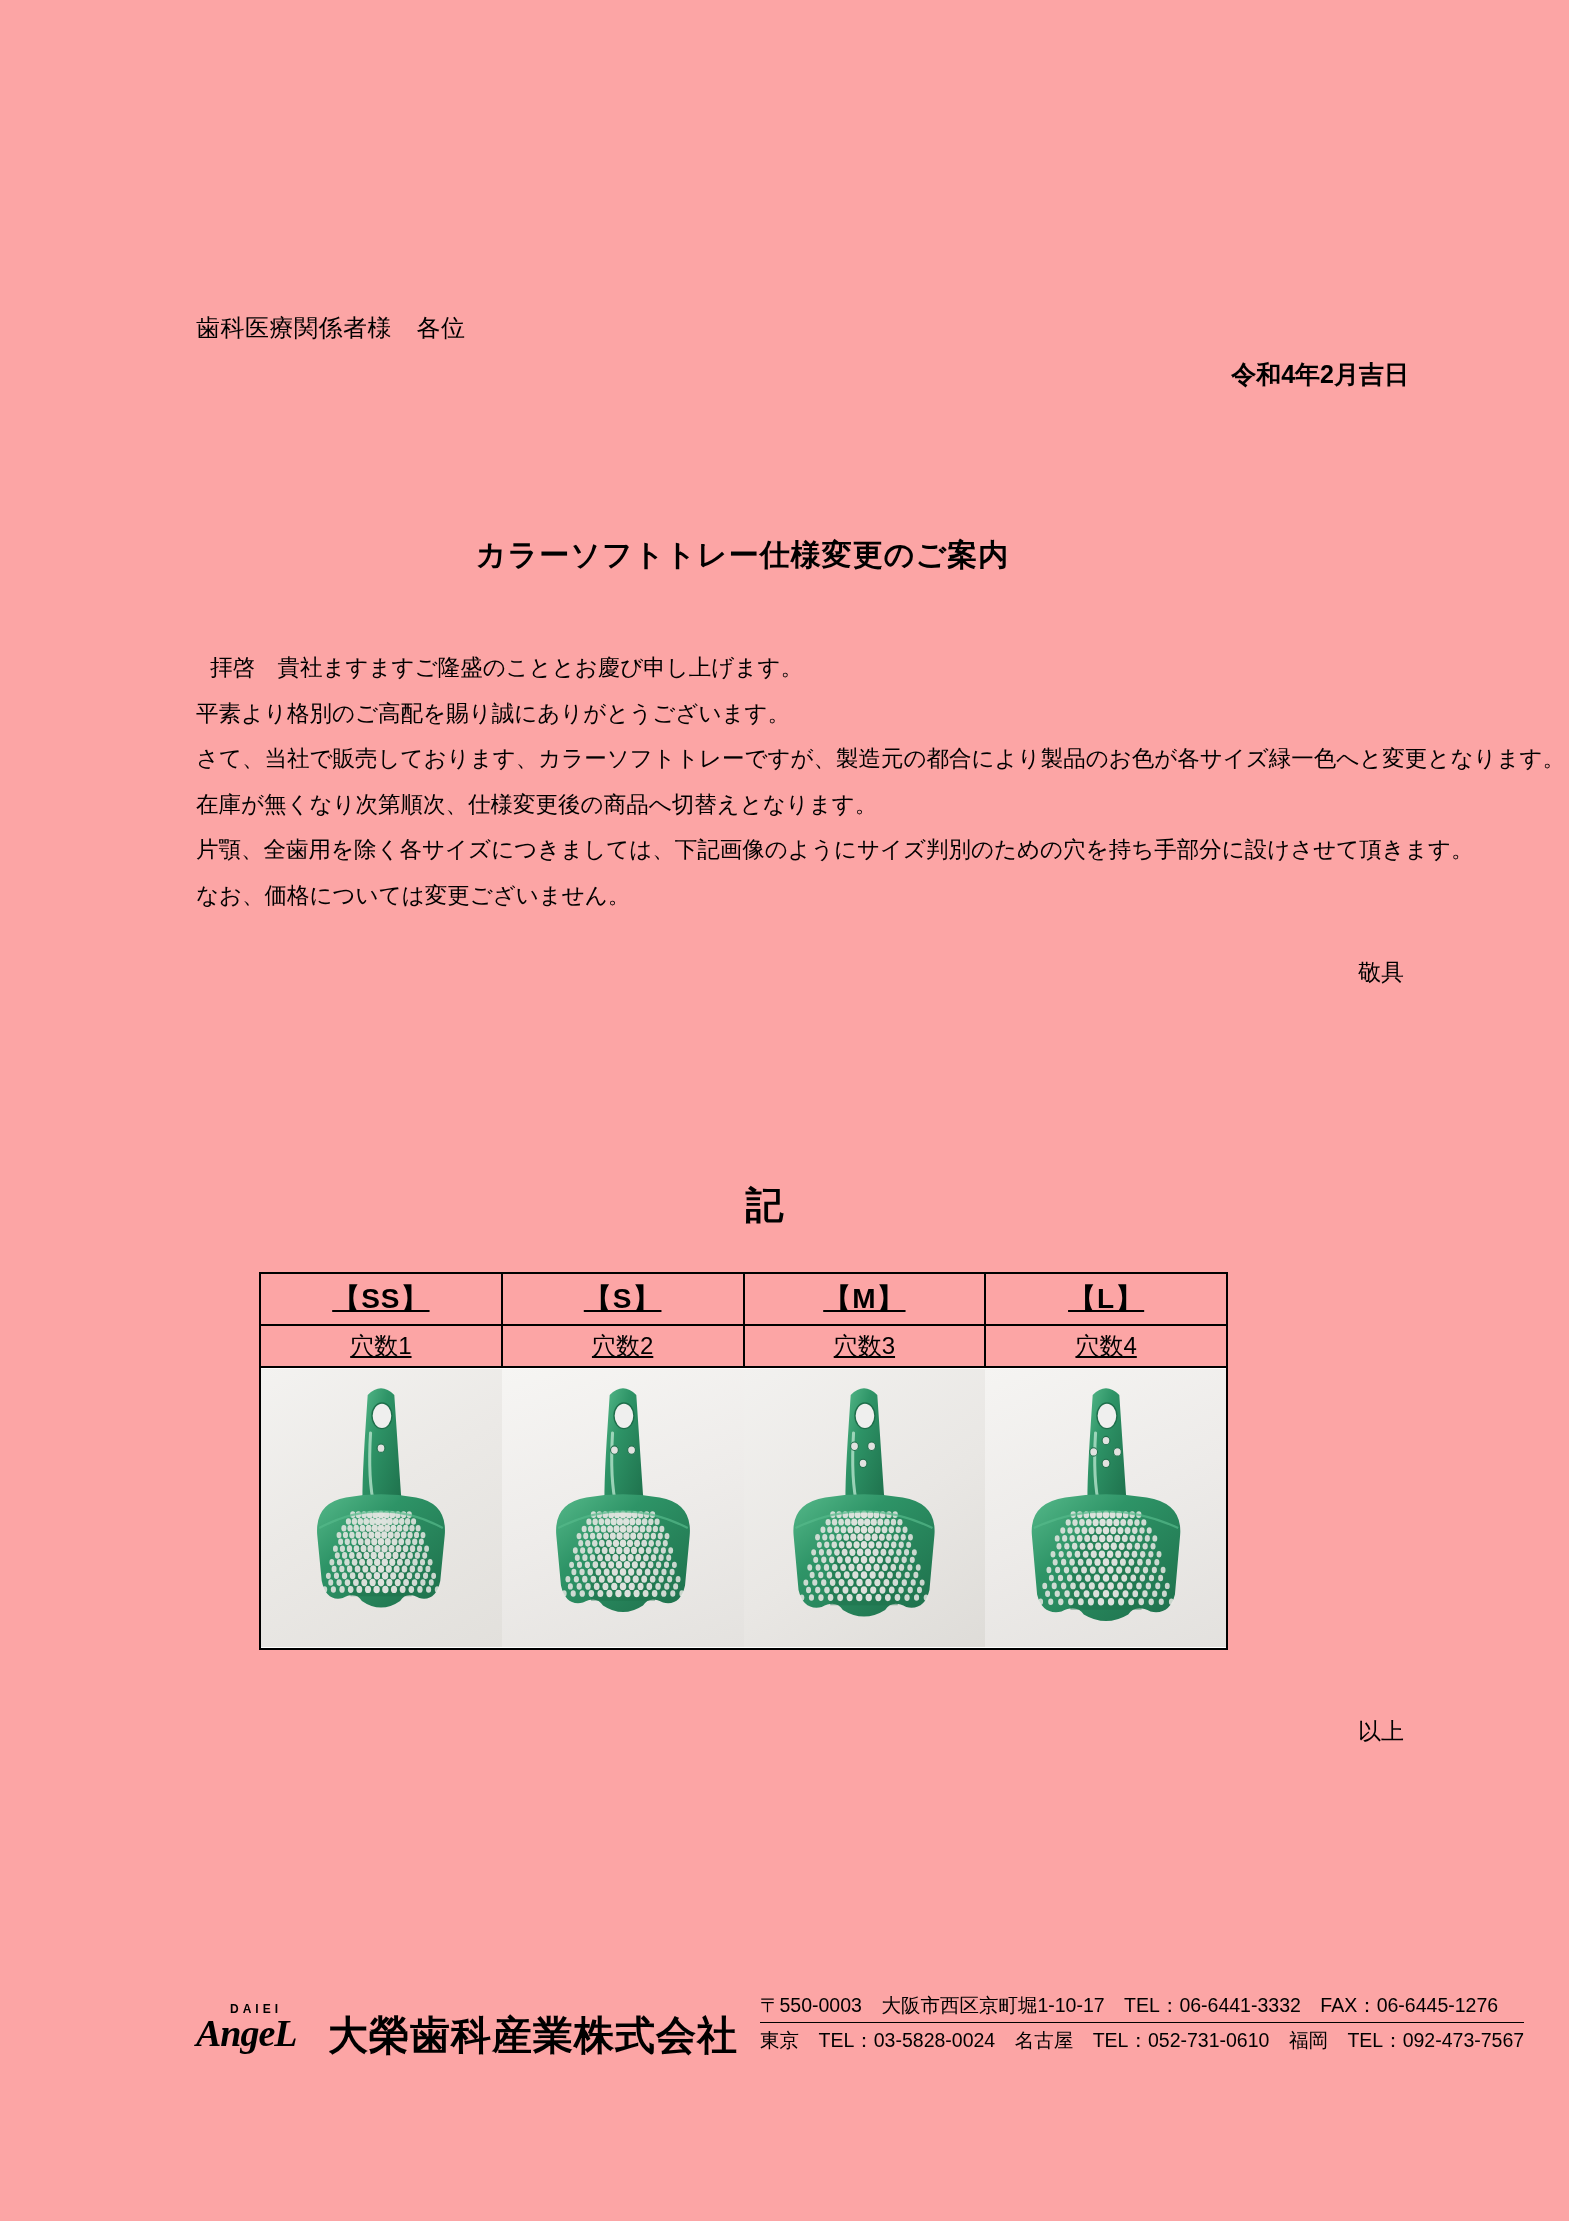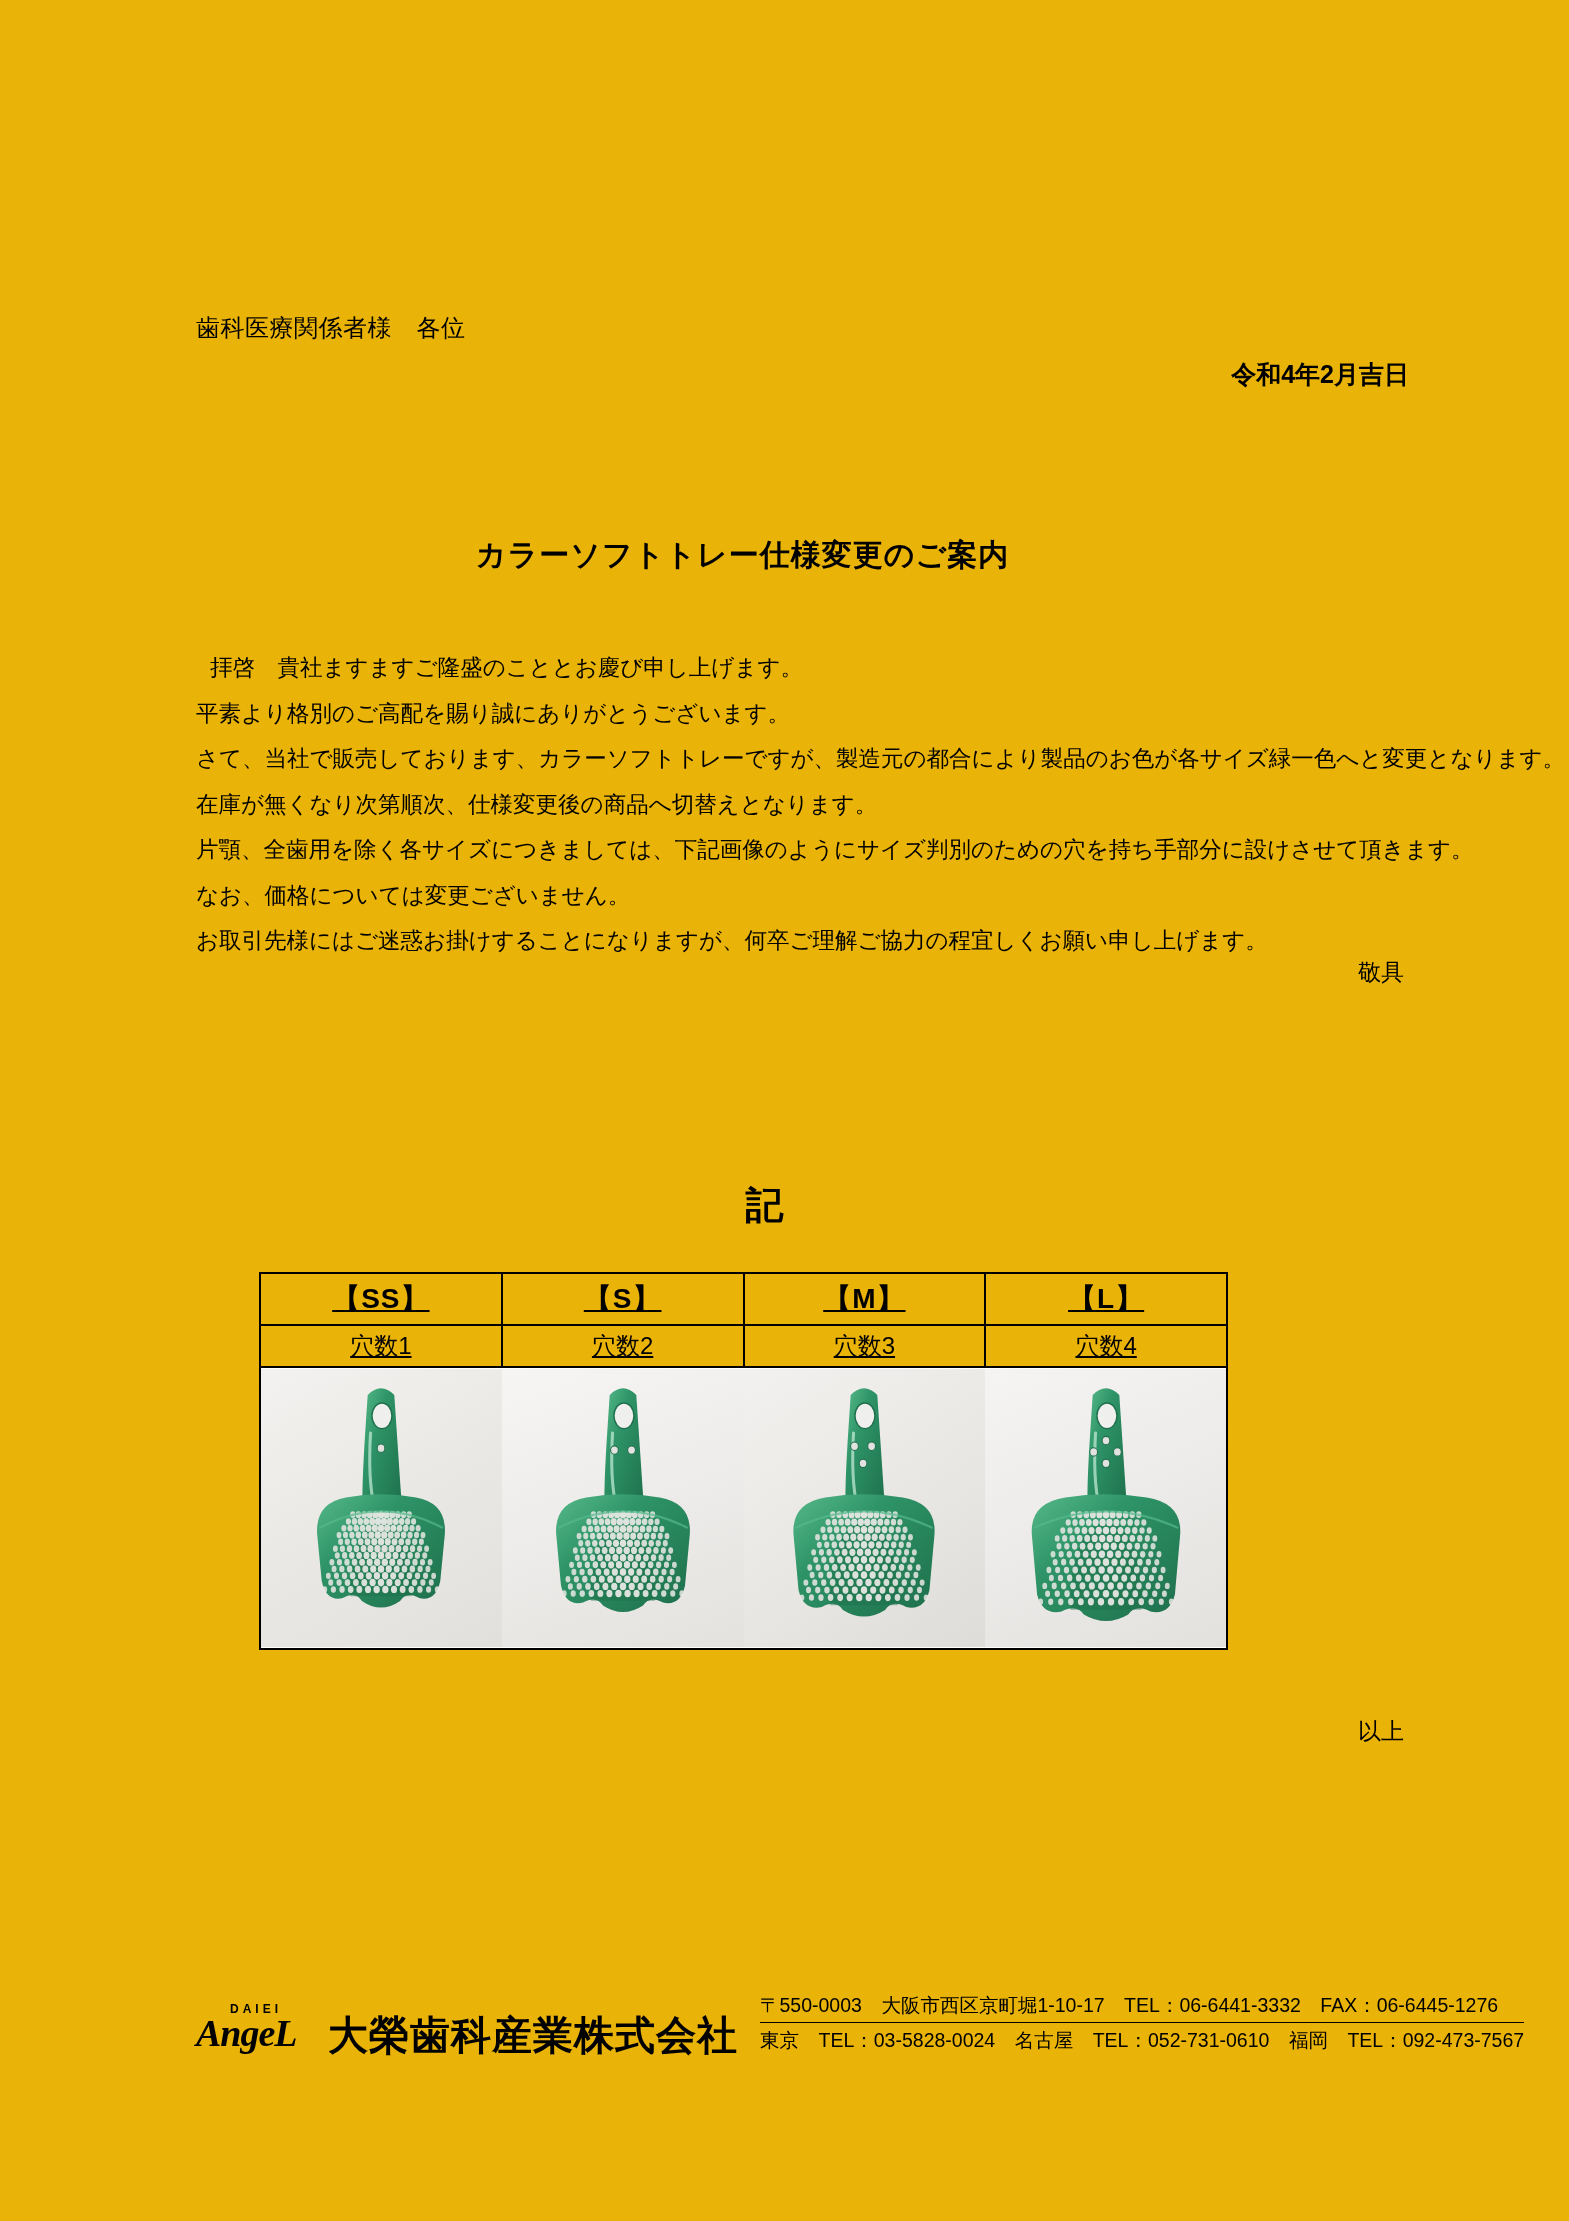--- a/index.html
+++ b/index.html
@@ -8,21 +8,21 @@
     background: #ffffff;
   }
   body {
     font-family: "Liberation Sans", "DejaVu Sans", sans-serif;
     color: #000000;
   }
   .page {
     position: relative;
     width: 1569px;
     height: 2221px;
-    background: #eab308;
+    background: #fca5a5;
     overflow: hidden;
   }
   
   .addressee {
     position: absolute;
     left: 196px;
     top: 312px;
     font-size: 24px;
     letter-spacing: 0.5px;
     white-space: nowrap;
@@ -224,21 +224,20 @@
 
   <div class="doc-title">カラーソフトトレー仕様変更のご案内</div>
 
   <div class="body-block">
     <p class="indent">拝啓　貴社ますますご隆盛のこととお慶び申し上げます。</p>
     <p>平素より格別のご高配を賜り誠にありがとうございます。</p>
     <p>さて、当社で販売しております、カラーソフトトレーですが、製造元の都合により製品のお色が各サイズ緑一色へと変更となります。</p>
     <p>在庫が無くなり次第順次、仕様変更後の商品へ切替えとなります。</p>
     <p>片顎、全歯用を除く各サイズにつきましては、下記画像のようにサイズ判別のための穴を持ち手部分に設けさせて頂きます。</p>
     <p>なお、価格については変更ございません。</p>
-    <p>お取引先様にはご迷惑お掛けすることになりますが、何卒ご理解ご協力の程宜しくお願い申し上げます。</p>
   </div>
 
   <div class="closing">敬具</div>
 
   <div class="ki">記</div>
 
   <table class="tray-table">
     <tbody>
         <tr class="size-row">
       <td>【SS】</td>

